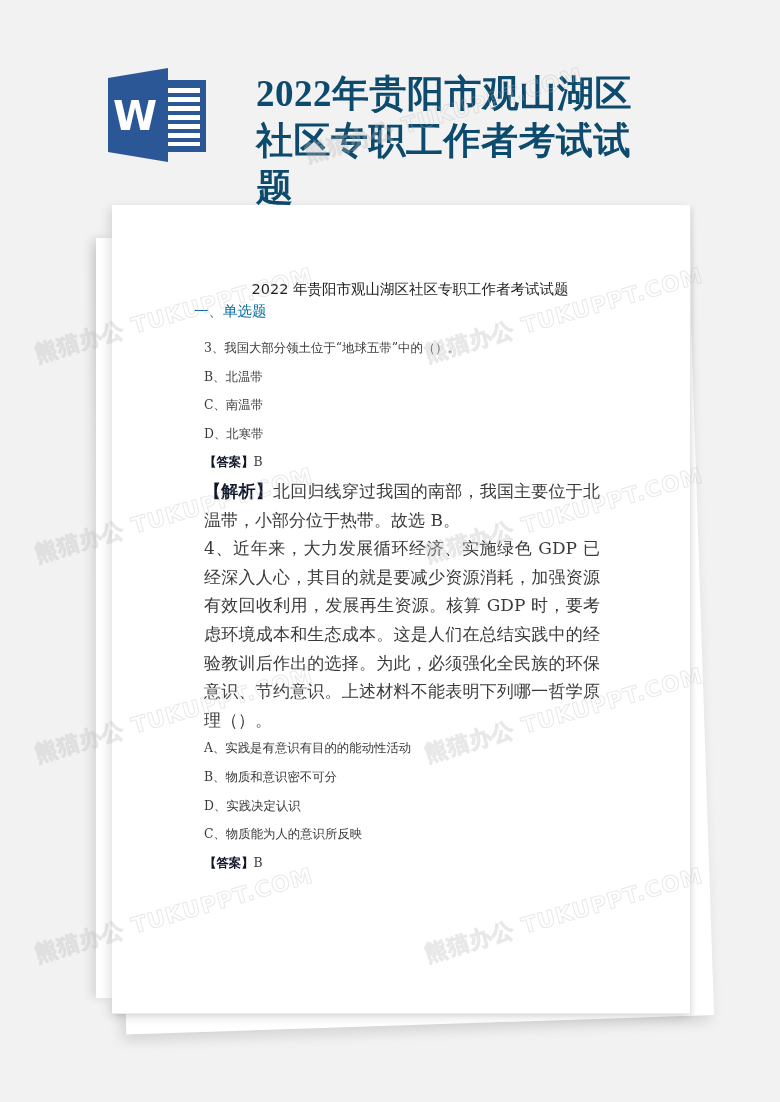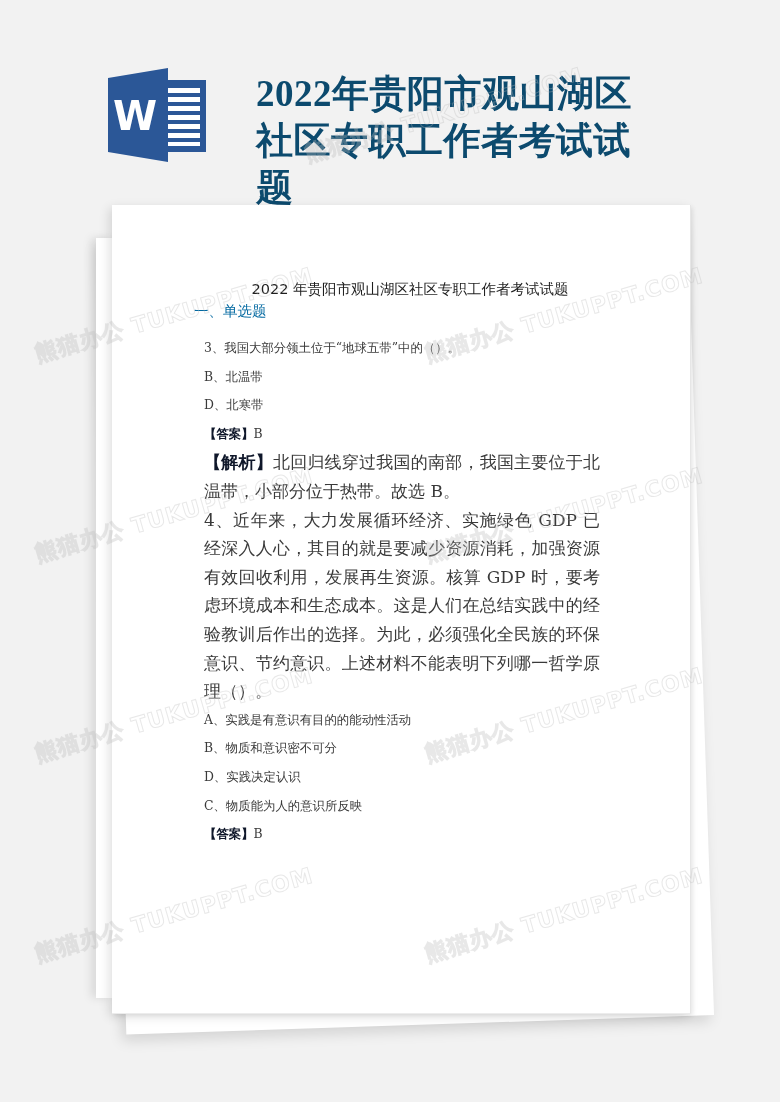--- a/index.html
+++ b/index.html
@@ -150,20 +150,21 @@
 <div class="page-back-left"></div>
 
 <div class="page-front">
   <div class="page-content">
     <h2 class="page-heading">2022 年贵阳市观山湖区社区专职工作者考试试题</h2>
     <h3 class="section-heading">一、单选题</h3>
 
     <div class="q-block first-q">
       <p class="line">3、我国大部分领土位于“地球五带”中的（）。</p>
       <p class="line">B、北温带</p>
+      <p class="line">C、南温带</p>
       <p class="line">D、北寒带</p>
       <p class="line"><span class="bracket">【答案】</span><span>B</span></p>
       <p class="para"><span class="bracket">【解析】</span><span>北回归线穿过我国的南部，我国主要位于北温带，小部分位于热带。故选 B。</span></p>
     </div>
 
     <div class="q-block">
       <p class="para">4、近年来，大力发展循环经济、实施绿色 GDP 已经深入人心，其目的就是要减少资源消耗，加强资源有效回收利用，发展再生资源。核算 GDP 时，要考虑环境成本和生态成本。这是人们在总结实践中的经验教训后作出的选择。为此，必须强化全民族的环保意识、节约意识。上述材料不能表明下列哪一哲学原理（）。</p>
       <p class="line">A、实践是有意识有目的的能动性活动</p>
       <p class="line">B、物质和意识密不可分</p>
       <p class="line">D、实践决定认识</p>

